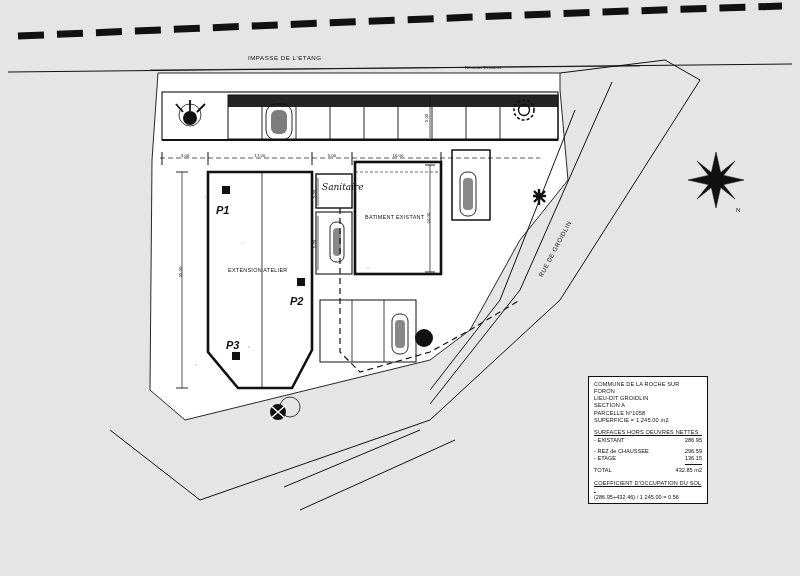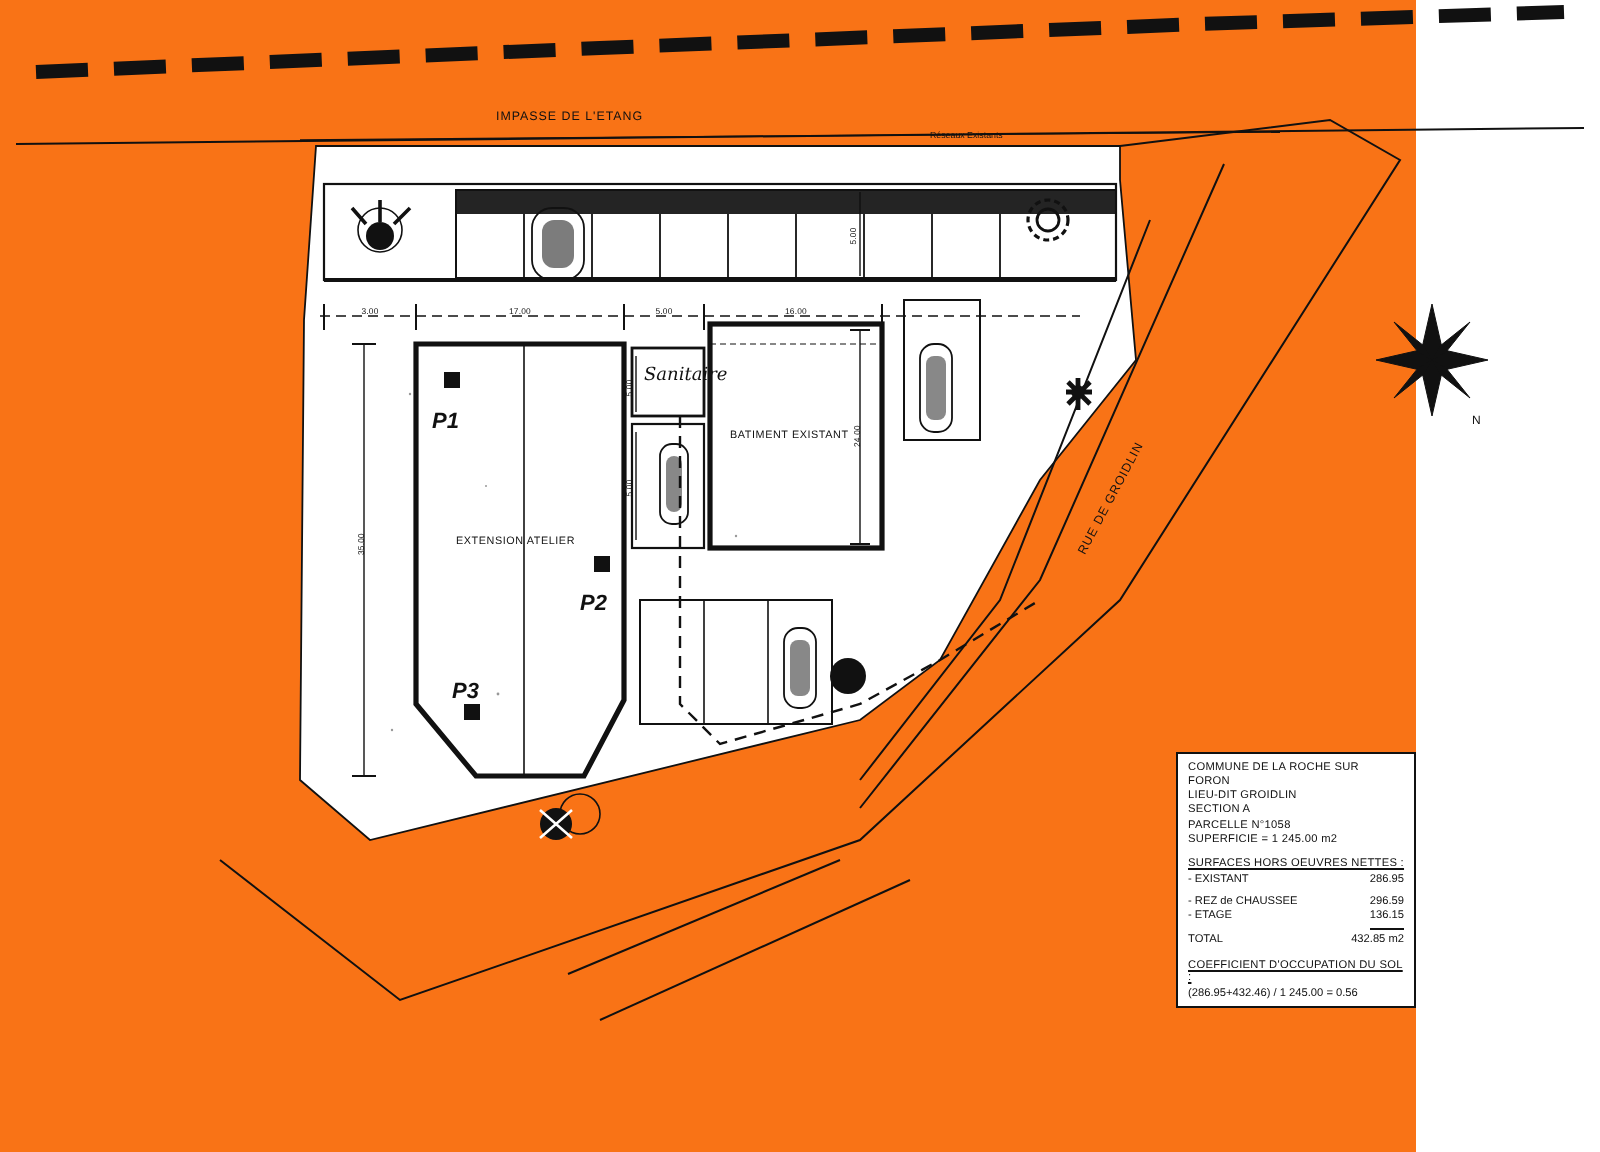--- a/index.html
+++ b/index.html
@@ -11,23 +11,23 @@
   body {
     width: 800px;
     height: 576px;
     overflow: hidden;
     font-family: "Liberation Sans", sans-serif;
     position: relative;
   }
   #sheet {
     position: absolute;
     left: 0; top: 0;
-    width: 708px;
+    width: 800px;
     height: 576px;
-    background: #f97316;
+    background: #e5e5e5;
   }
   svg#plan {
     position: absolute;
     left: 0; top: 0;
     width: 800px;
     height: 576px;
     display: block;
   }
   .lbl {
     font-family: "Liberation Sans", sans-serif;

